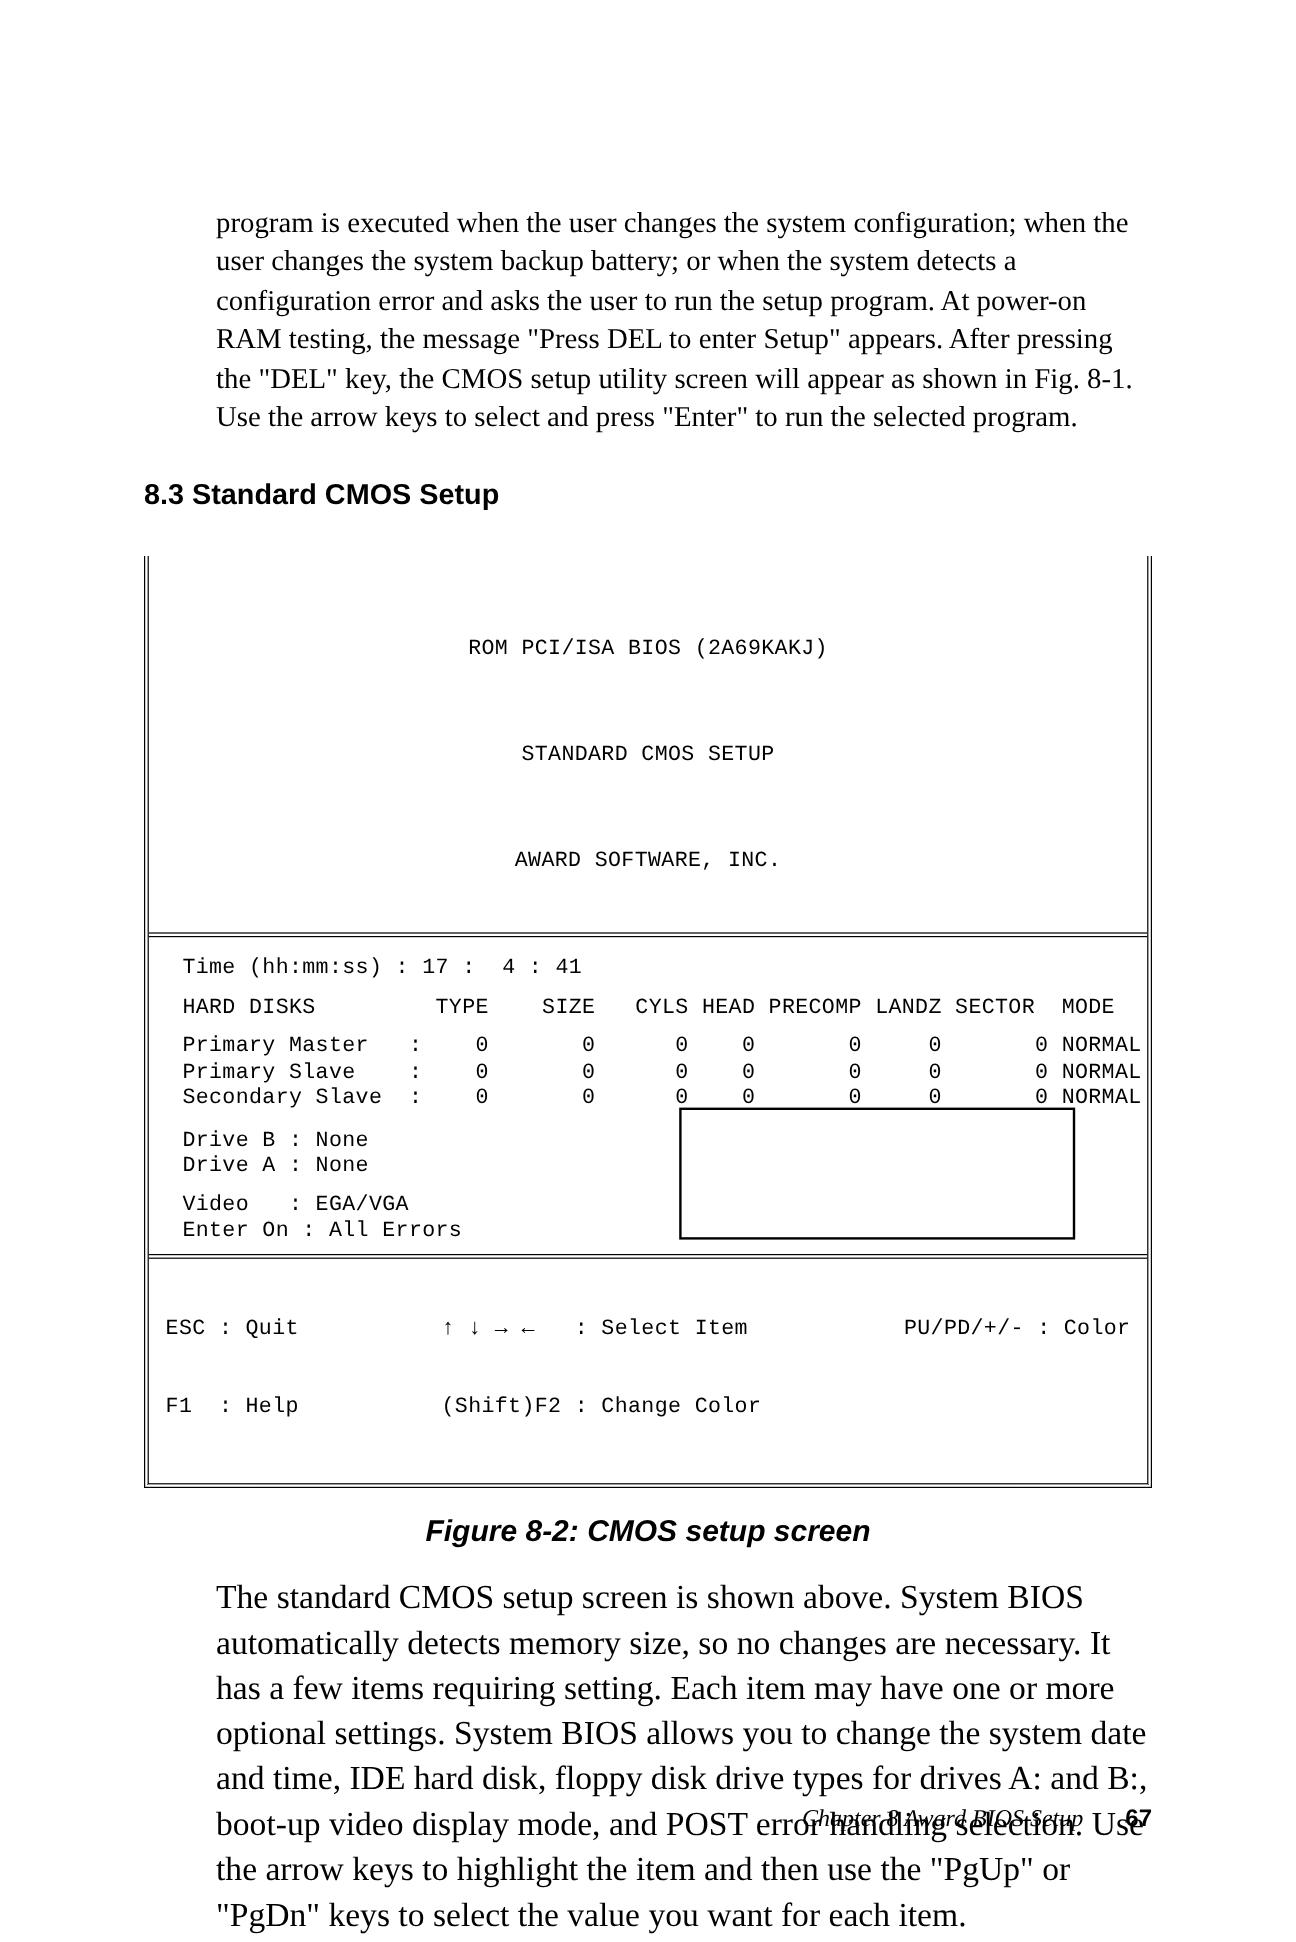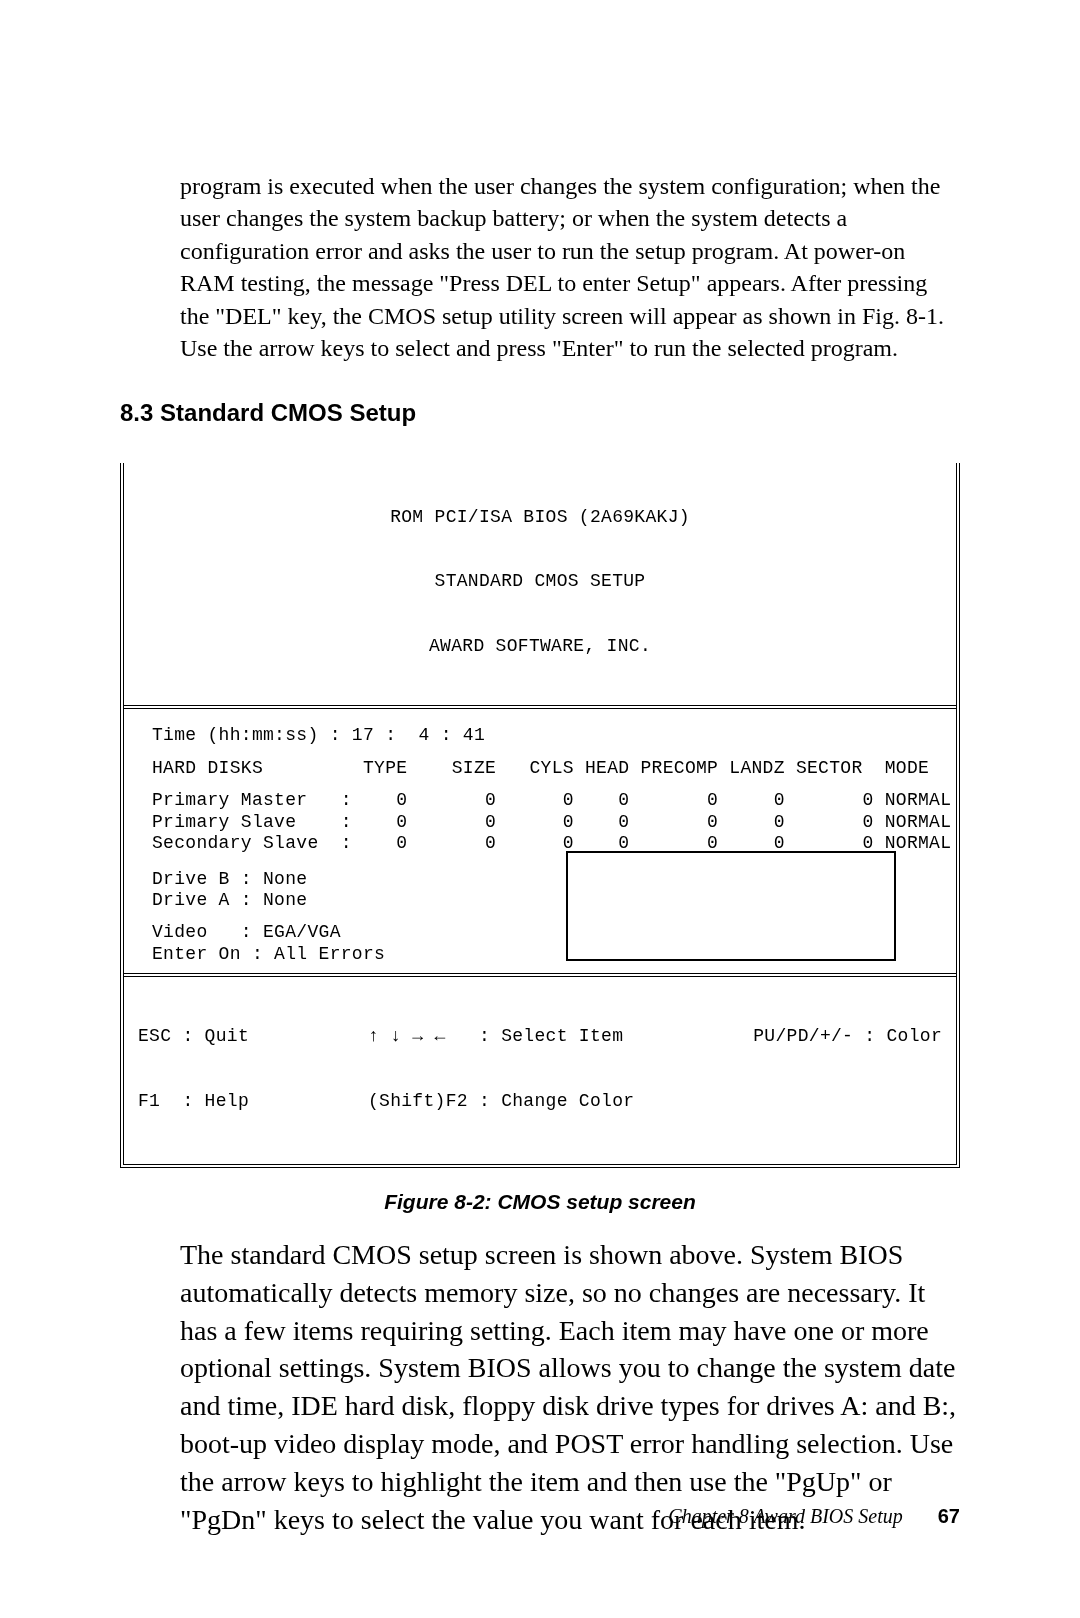--- a/index.html
+++ b/index.html
@@ -35,20 +35,21 @@
       margin-bottom: 22px;
       width: 100%;
     }
     .bios-header {
       text-align: center;
       padding: 0 0 4px 0;
       white-space: pre;
     }
     .bios-title-row {
       display: block;
+      margin-top: 24px;
     }
     .bios-body {
       border: 4px double #000;
       border-left: none;
       border-right: none;
       border-bottom: none;
       padding: 16px 28px 8px 28px;
       position: relative;
     }
     .dt-line, .hdr-line, .drive-line, .opt-line { white-space: pre; }
@@ -71,21 +72,21 @@
       display: flex;
       justify-content: space-between;
       white-space: pre;
     }
     .bios-footer-col { }
     .fig-caption {
       text-align: center;
       font-family: Arial, Helvetica, sans-serif;
       font-weight: bold;
       font-style: italic;
-      font-size: 21px;
+      font-size: 25px;
       margin-bottom: 22px;
     }
     .body-para {
       font-size: 28px;
       line-height: 1.35;
       margin-left: 60px;
     }
     .page-footer {
       position: absolute;
       bottom: 90px;

